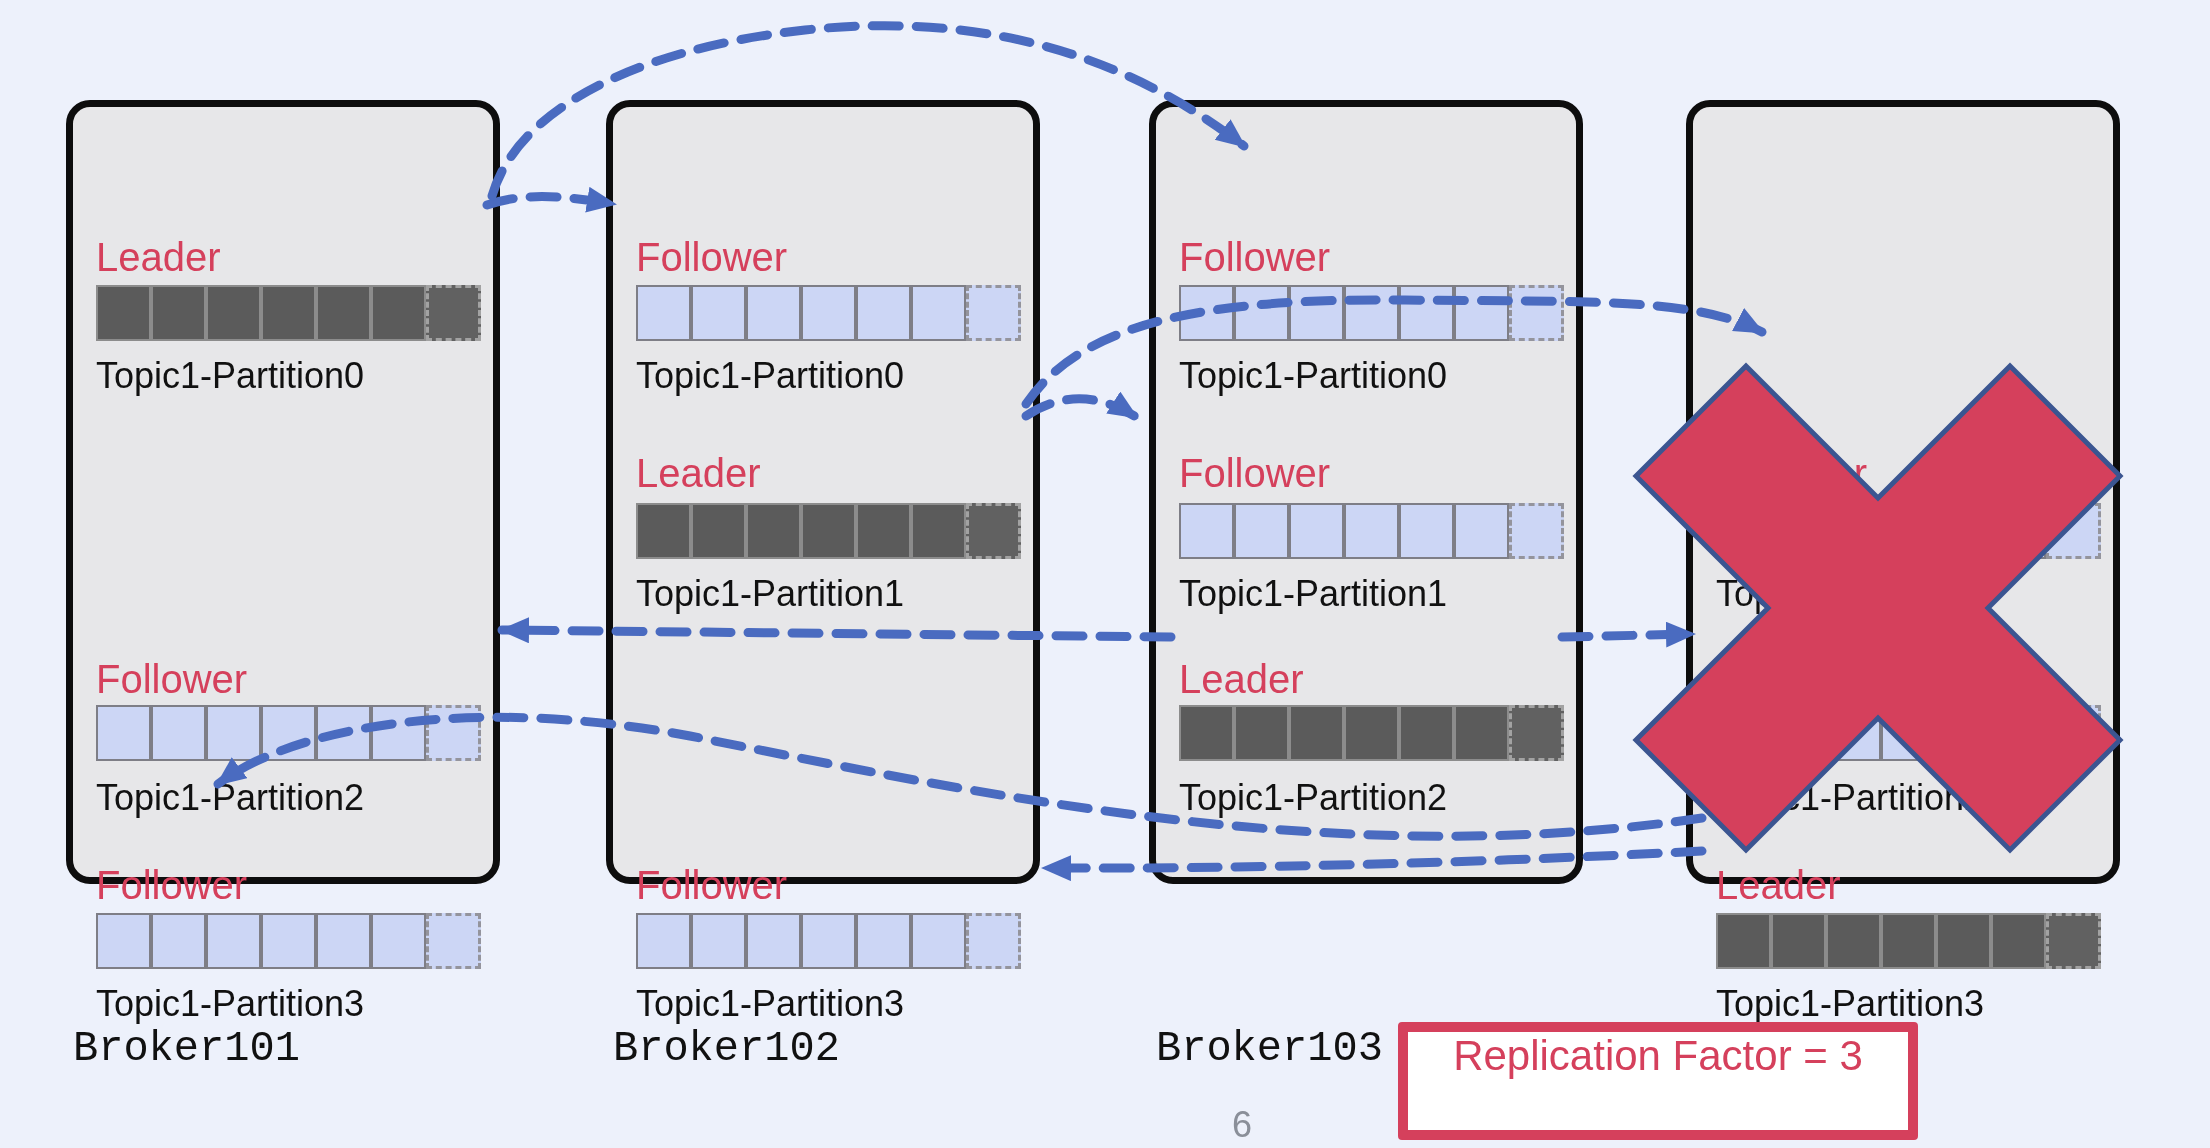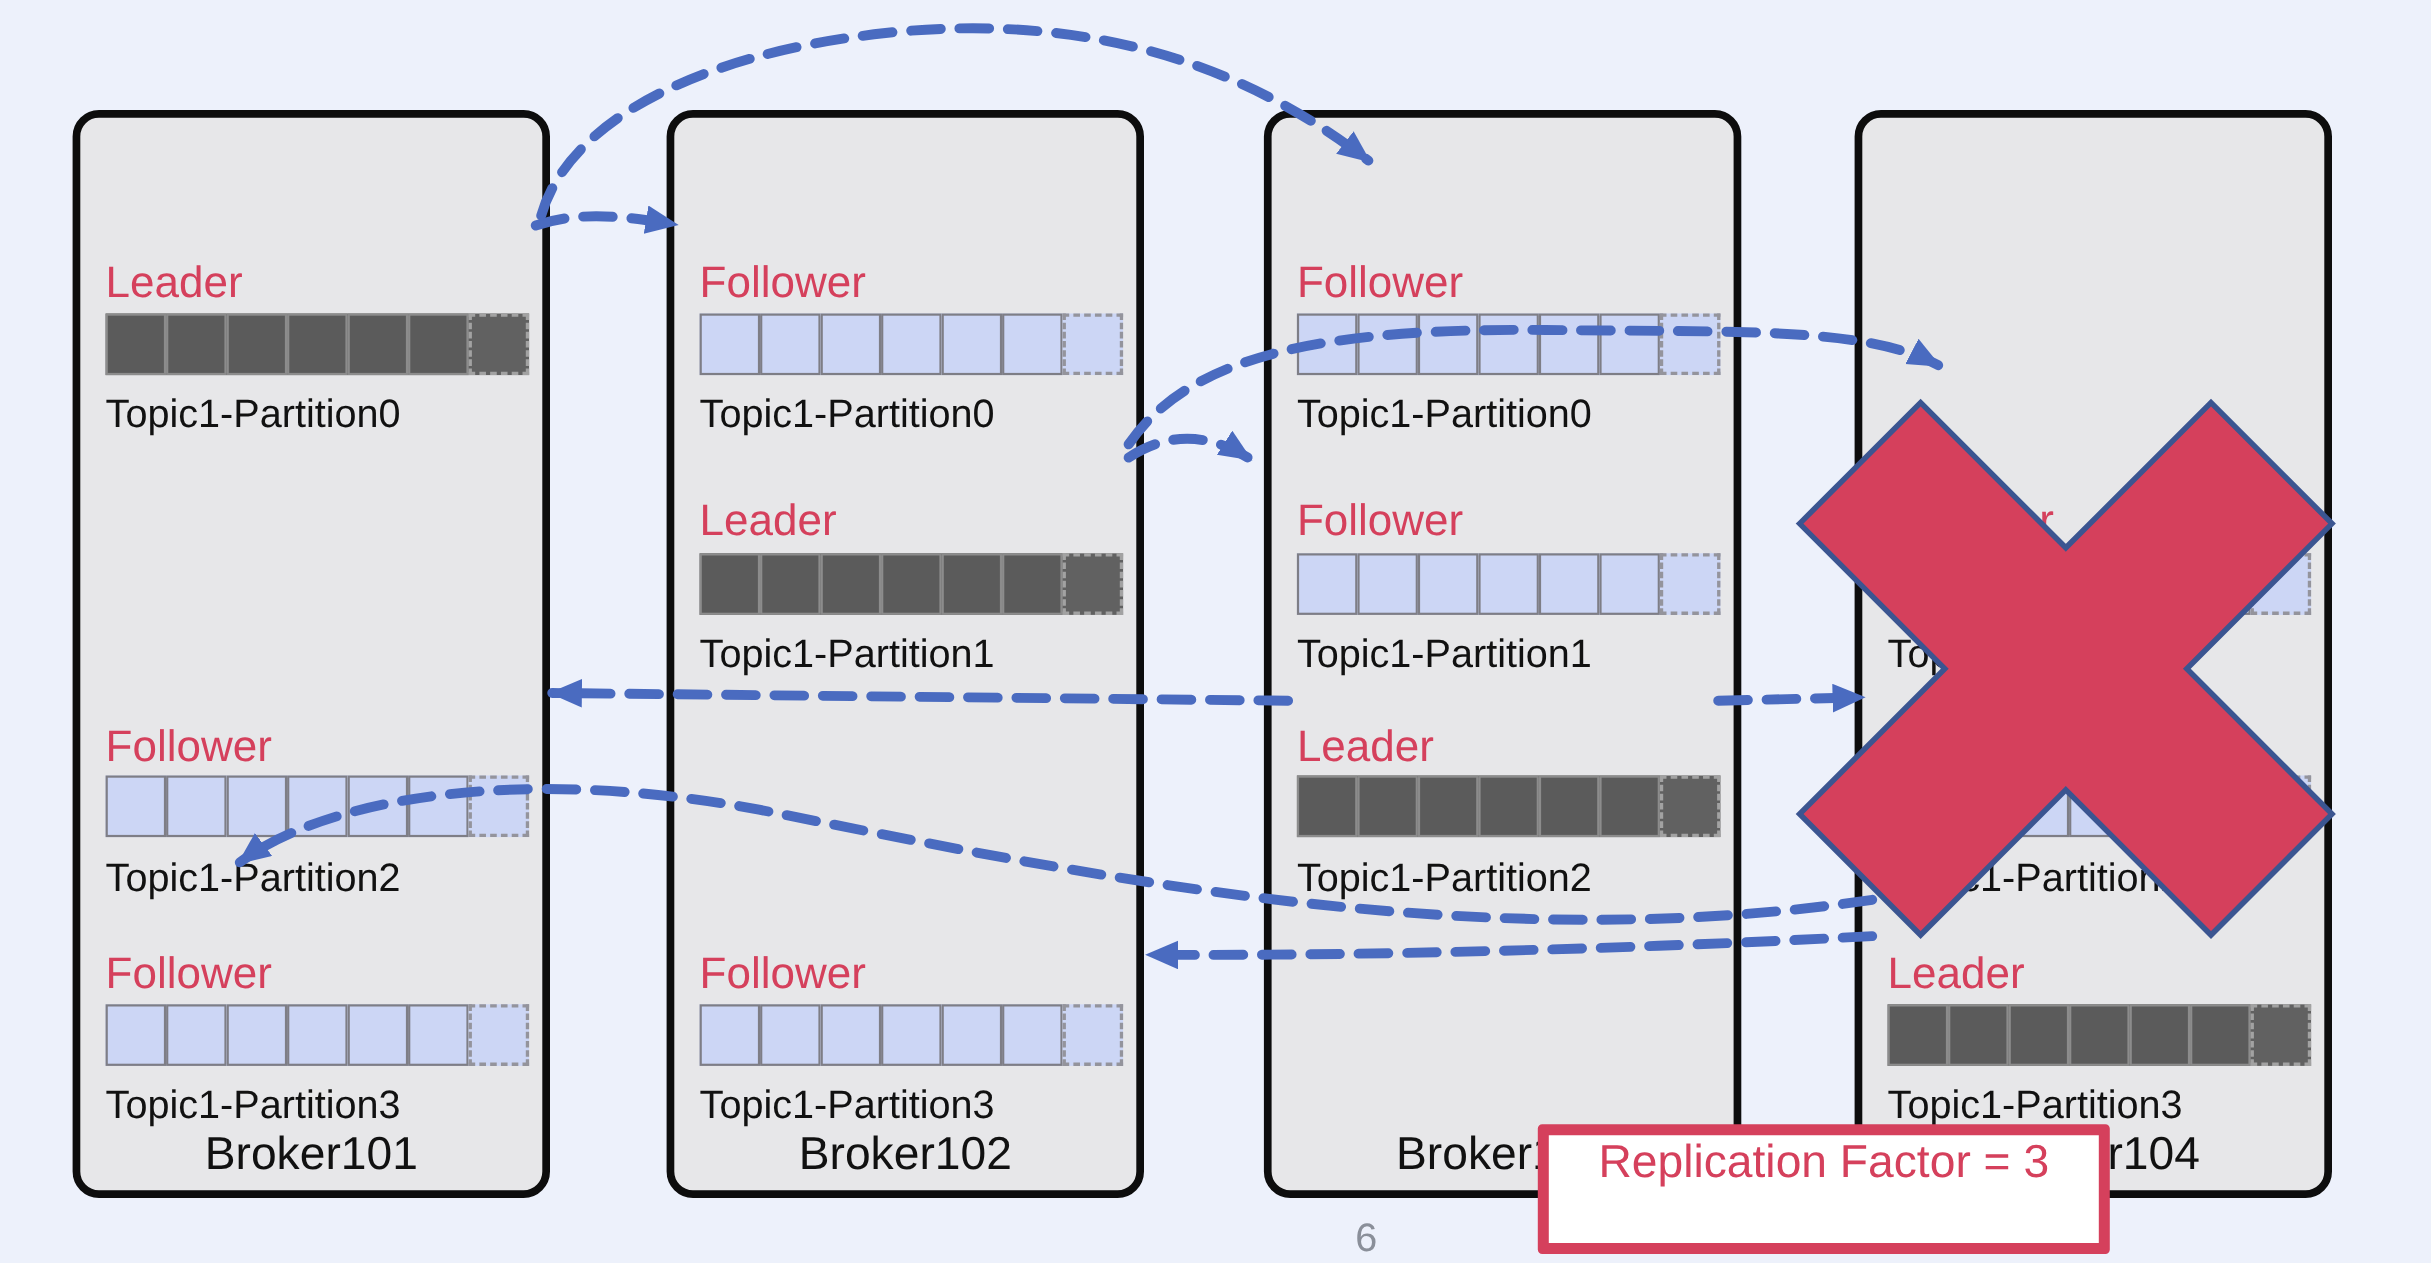--- a/index.html
+++ b/index.html
@@ -1,43 +1,43 @@
 <!DOCTYPE html>
 <html><head>
 <meta charset="utf-8">
 <style>
   html,body{margin:0;padding:0;background:#edf1fb;}
   #stage{
     position:relative;width:2210px;height:1148px;overflow:hidden;
     background:#edf1fb;font-family:"Liberation Sans",sans-serif;
   }
   .broker{
-    position:absolute;top:100px;width:434px;height:989px;
+    position:absolute;top:100px;width:434px;height:784px;
     background:#e7e7e9;border:7px solid #0d0d0d;border-radius:24px;
     box-sizing:border-box;
   }
   .role-label{
     position:absolute;left:23px;font-size:40px;line-height:44px;color:#d5405c;
     white-space:nowrap;
   }
   .topic-label{
     position:absolute;left:23px;font-size:36px;line-height:42px;color:#111;
     white-space:nowrap;
   }
   .bar{
     position:absolute;left:23px;width:385px;height:56px;display:flex;
   }
   .cell{width:55px;height:56px;box-sizing:border-box;}
   .cell.light{background:#ccd6f5;border:2px solid #7e7e86;}
   .cell.light.dashed{border:3px dashed #94949c;}
   .cell.dark{background:#5b5b5b;border:2px solid #8c8c8c;}
   .cell.dark.dashed{background:#616161;border:3px dashed #a2a2a2;}
   .broker-name{
-    position:absolute;top:918px;left:0;width:100%;text-align:center;
-    font-size:42px;color:#111;
+    position:absolute;top:918px;left:0;width:100%;
+    font-size:42px;color:#111;font-family:Liberation Mono, monospace;
   }
   #overlay-svg{position:absolute;left:0;top:0;pointer-events:none;}
   #legend-box{
     position:absolute;left:1398px;top:1022px;width:520px;height:118px;
     background:#ffffff;border:10px solid #d5405c;border-radius:4px;
     box-sizing:border-box;display:flex;justify-content:center;
   }
   #legend-box span{font-size:42px;color:#d5405c;white-space:nowrap;}
   #page-number{
     position:absolute;left:1232px;top:1104px;font-size:36px;color:#8a8f99;

